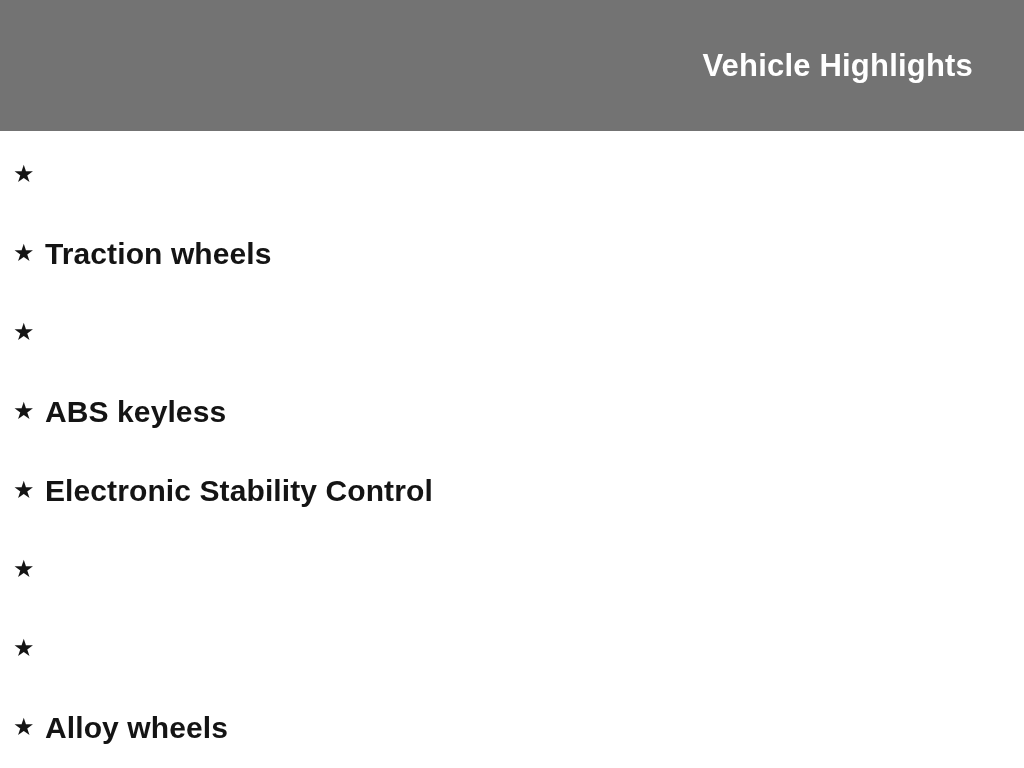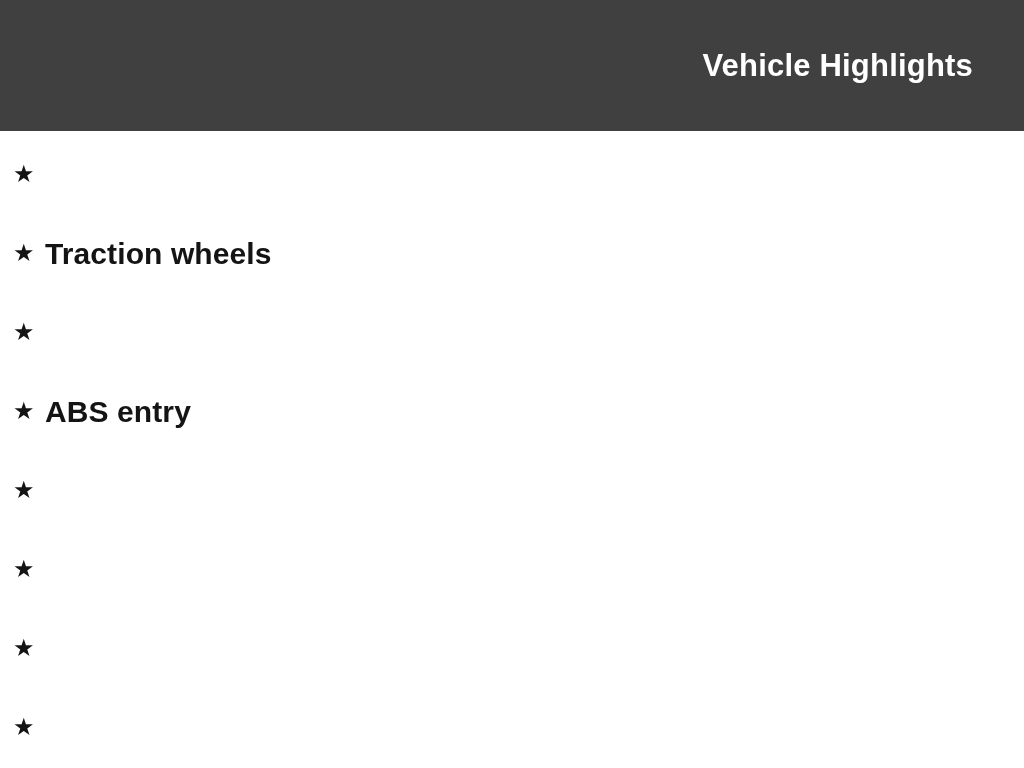--- a/index.html
+++ b/index.html
@@ -6,21 +6,21 @@
   html, body {
     width: 1024px;
     height: 768px;
     overflow: hidden;
     background: #ffffff;
     font-family: "Liberation Sans", "DejaVu Sans", sans-serif;
   }
   .header {
     width: 100%;
     height: 131px;
-    background: #404040;
+    background: #737373;
     display: flex;
     align-items: center;
     justify-content: flex-end;
     padding-right: 51px;
   }
   .header .title {
     color: #ffffff;
     font-size: 31px;
     font-weight: 700;
     letter-spacing: 0.2px;
@@ -72,31 +72,33 @@
     <span class="star">★</span>
     <span class="label">Traction wheels</span>
   </li>
 
   <li class="item">
     <span class="star">★</span>
   </li>
 
   <li class="item">
     <span class="star">★</span>
-    <span class="label">ABS entry</span>
+    <span class="label">ABS keyless</span>
+  </li>
+
+  <li class="item">
+    <span class="star">★</span>
+    <span class="label">Electronic Stability Control</span>
   </li>
 
   <li class="item">
     <span class="star">★</span>
   </li>
 
   <li class="item">
     <span class="star">★</span>
   </li>
 
   <li class="item">
     <span class="star">★</span>
-  </li>
-
-  <li class="item">
-    <span class="star">★</span>
+    <span class="label">Alloy wheels</span>
   </li>
 </ul>
 
 </body></html>

